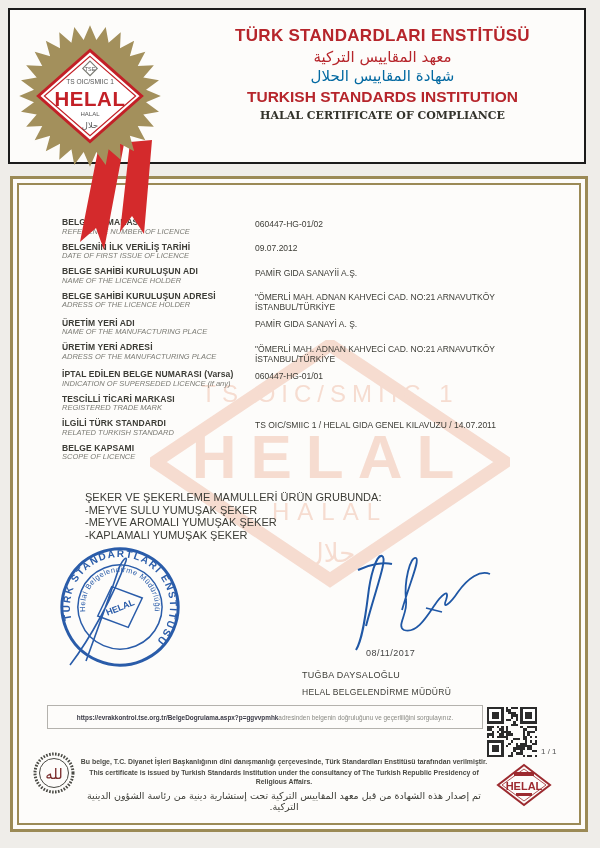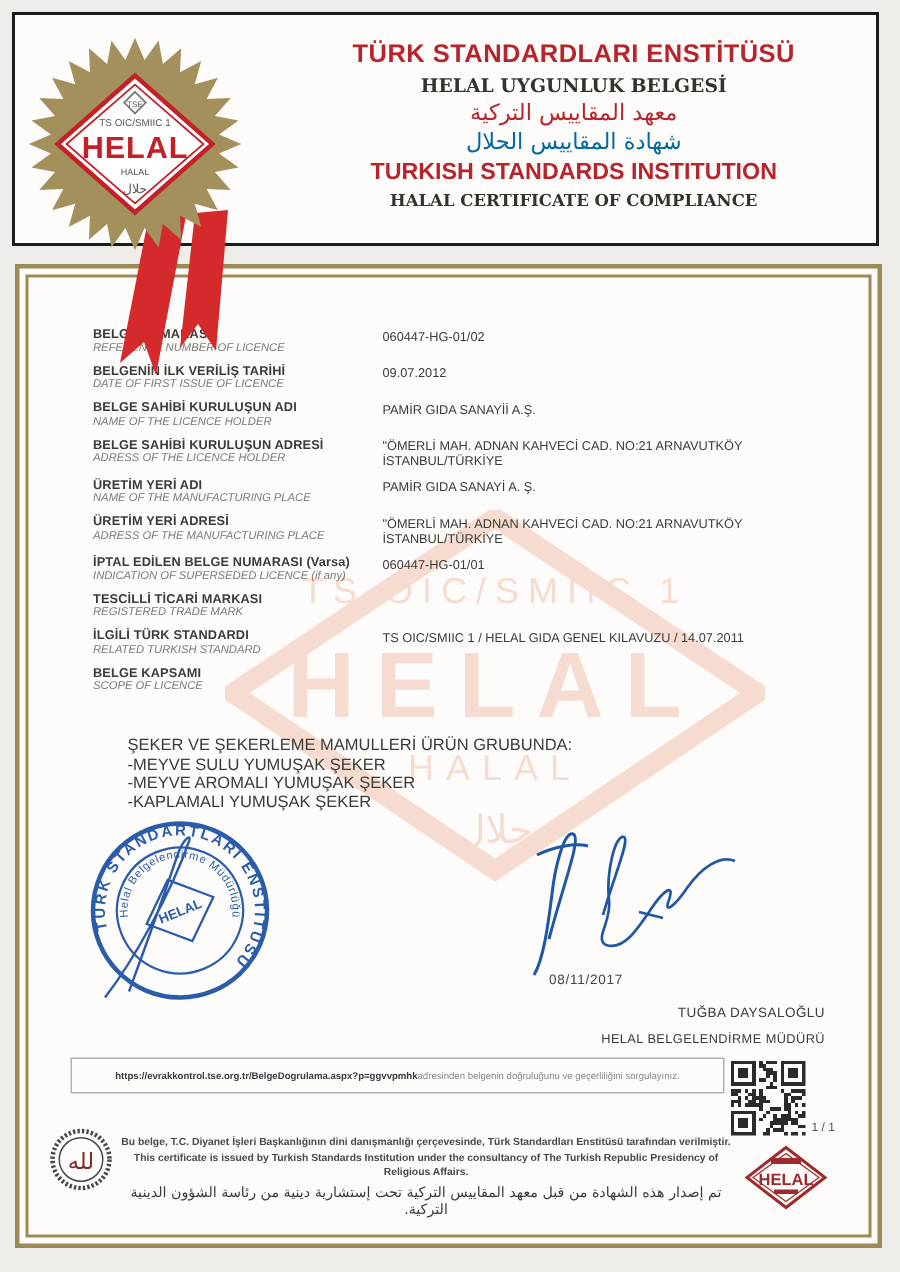--- a/index.html
+++ b/index.html
@@ -35,21 +35,21 @@
   .lbl-en{font-size:7.5px;font-style:italic;color:#7b7b74;line-height:8.5px;}
   .val{width:300px;font-size:8.5px;color:#3c3c36;line-height:10px;padding-top:.5px;}
 
   .scope{position:absolute;left:85px;top:491px;z-index:3;}
   .scope div{font-size:11px;color:#3c3c36;line-height:12.5px;}
 
   
   .stamp{position:absolute;left:56px;top:543px;width:128px;height:128px;z-index:3;}
   .sig{position:absolute;left:318px;top:548px;width:195px;height:105px;z-index:3;}
   .sig-date{position:absolute;left:366px;top:648px;font-size:9px;color:#444;z-index:3;letter-spacing:.5px;}
-  .sig-names{position:absolute;left:290px;top:670px;width:260px;text-align:right;z-index:3;}
+  .sig-names{position:absolute;left:302px;top:670px;width:260px;text-align:left;z-index:3;}
   .sig-name{font-size:9px;color:#3c3c36;letter-spacing:.3px;}
   .sig-title{font-size:8.5px;color:#3c3c36;margin-top:7px;letter-spacing:.3px;}
 
   
   .url-box{position:absolute;left:47px;top:705px;width:436px;height:24px;border:1px solid #b4b2ad;box-sizing:border-box;z-index:3;display:flex;align-items:center;justify-content:center;}
   .url-bold{font-size:6.4px;font-weight:bold;color:#3a3a46;}
   .url-rest{font-size:6.4px;color:#8a8a84;}
   .qr{position:absolute;left:487px;top:707px;width:50px;height:50px;z-index:3;}
   .page-num{position:absolute;left:541px;top:747px;font-size:8px;color:#555;z-index:3;}
   .diyanet{position:absolute;left:33px;top:752px;width:42px;height:42px;z-index:3;}
@@ -60,21 +60,20 @@
   .helal-mini{position:absolute;left:496px;top:763px;width:56px;height:44px;z-index:3;}
 </style>
 </head>
 <body>
 
 <div id="page">
 
   <div class="header-box">
     <div class="header-text">
       <div class="ht-tr">TÜRK STANDARDLARI ENSTİTÜSÜ</div>
-      <div class="ht-sub">HELAL UYGUNLUK BELGESİ</div>
       <div class="ht-ar1">معهد المقاييس التركية</div>
       <div class="ht-ar2">شهادة المقاييس الحلال</div>
       <div class="ht-en">TURKISH STANDARDS INSTITUTION</div>
       <div class="ht-en2">HALAL CERTIFICATE OF COMPLIANCE</div>
     </div>
   </div>
 
   <svg class="ribbons" viewBox="0 0 120 122">
     <path d="M28,2 L52,6 L32,112 L24,90 L8,104 Z" fill="#d42a2c"></path>
     <path d="M58,4 L80,2 L72,96 L60,78 L48,94 Z" fill="#d42a2c"></path>

